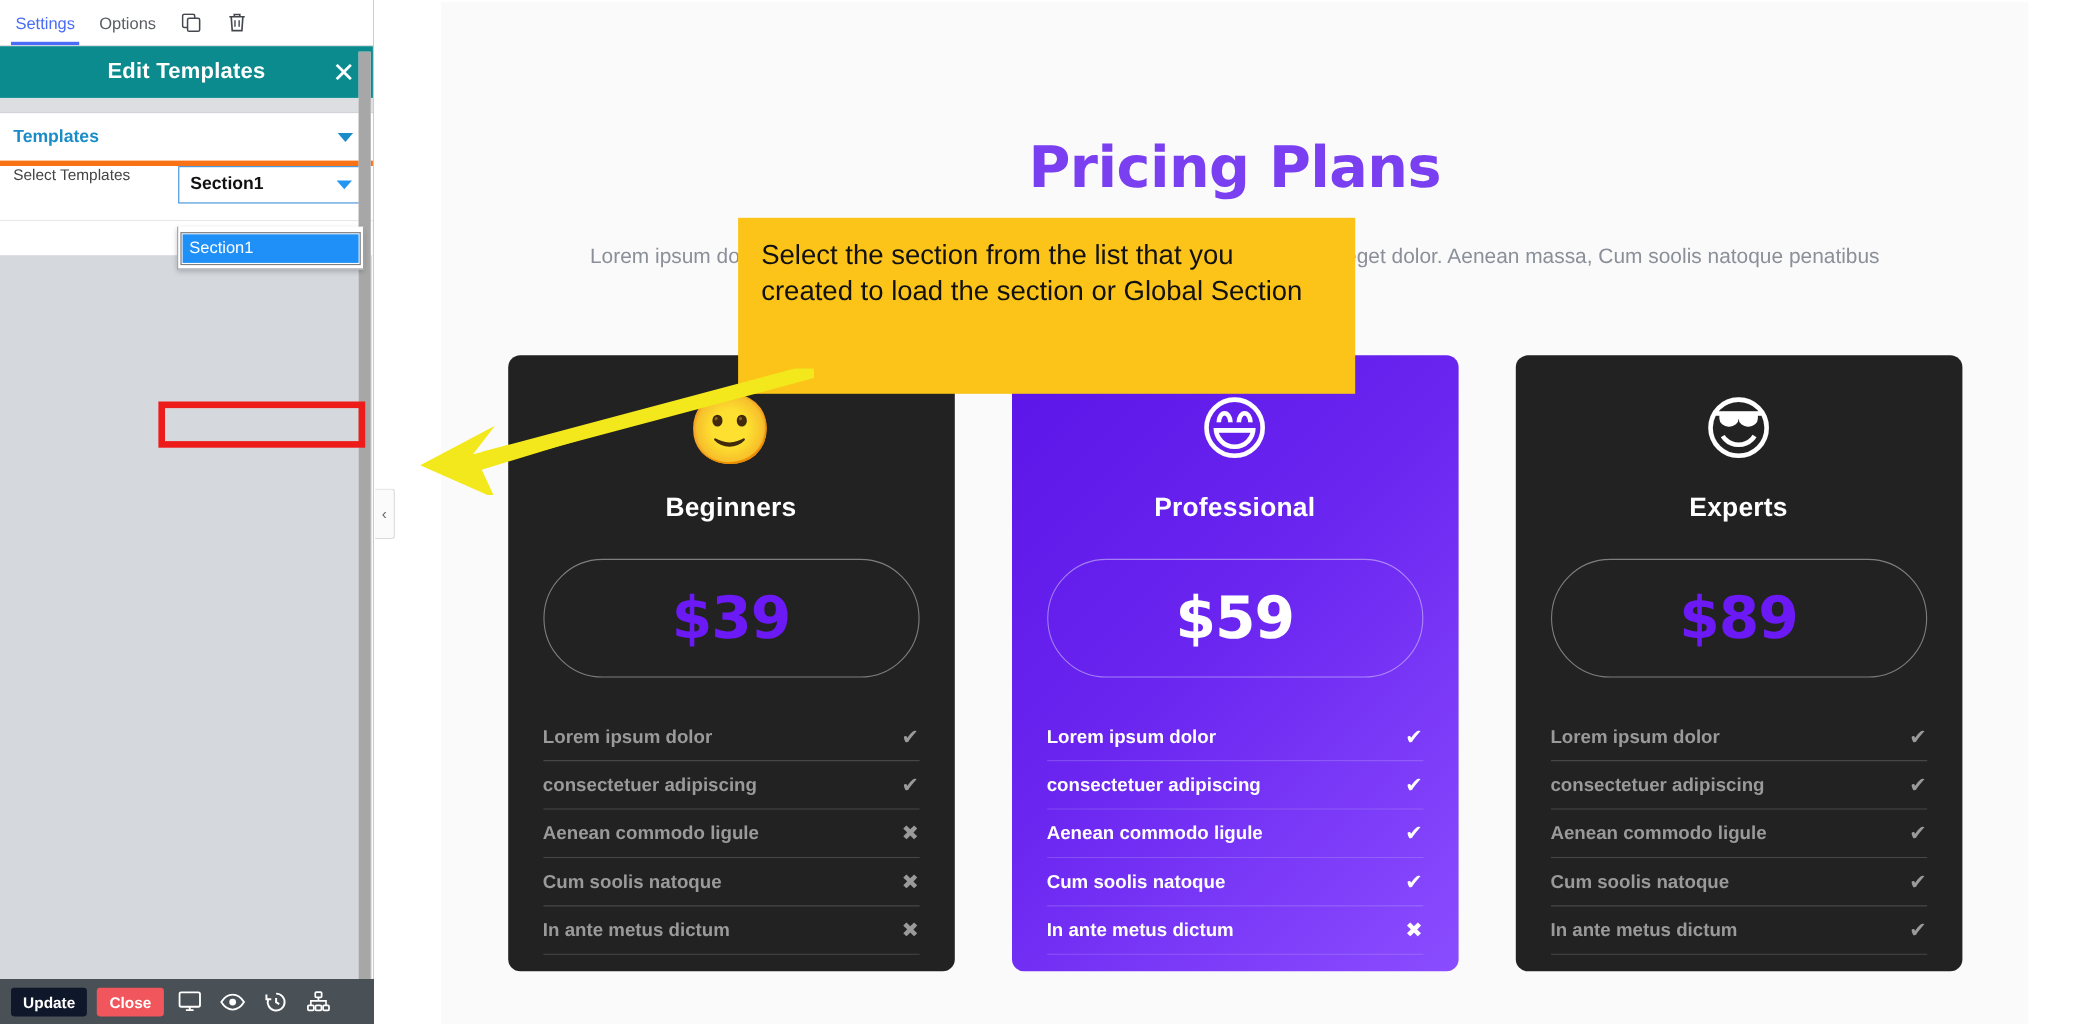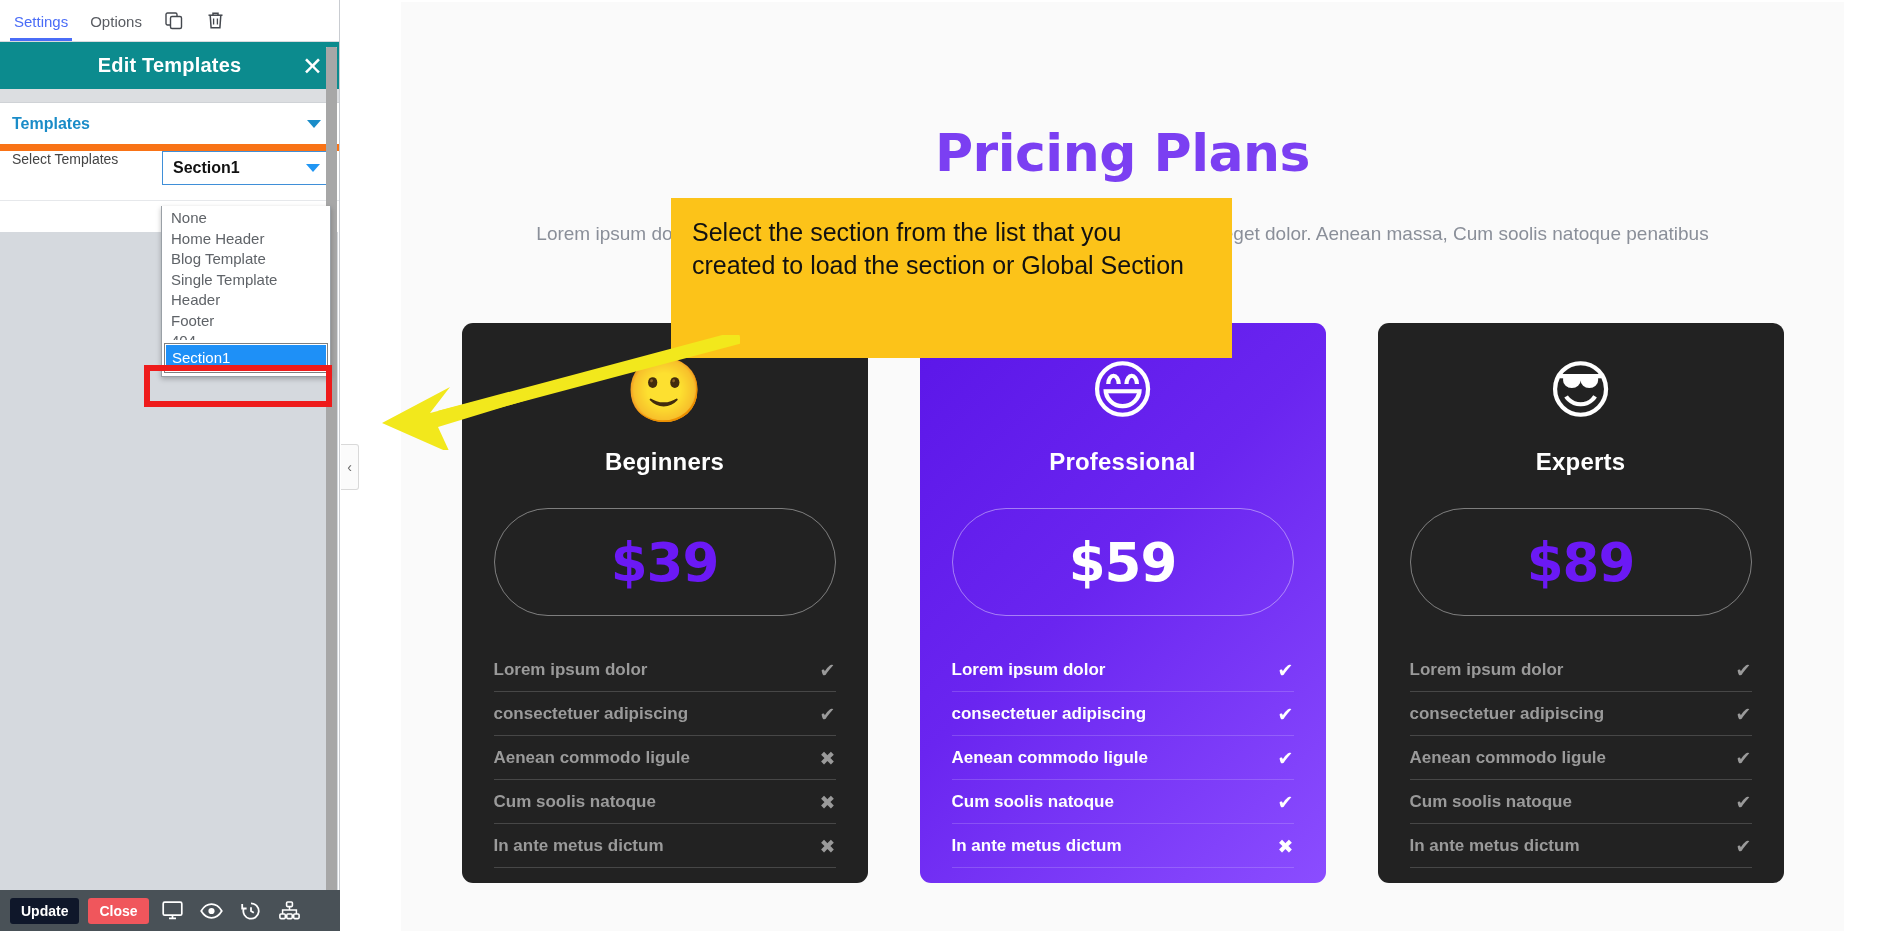--- a/index.html
+++ b/index.html
@@ -54,21 +54,21 @@
     width: 24px; height: 26px; cursor: pointer;
     display: flex; align-items: center; justify-content: center;
   }
 
   #panel-subbar {
     height: 14px; background: #dcdee1;
     border-bottom: 1px solid #cfd2d6;
   }
 
   #templates-accordion {
-    height: 48px; border-bottom: 7px solid #f97316;
+    height: 48px; border-bottom: 5px solid #f97316;
     display: flex; align-items: center; justify-content: space-between;
     padding: 0 18px 0 12px; background: #fff; cursor: pointer;
   }
   #templates-accordion-label {
     color: #1a8cc8; font-size: 16px; font-weight: bold;
   }
   .caret-down {
     width: 0; height: 0;
     border-left: 7px solid transparent;
     border-right: 7px solid transparent;
@@ -461,26 +461,17 @@
         <rect x="0.9" y="13" width="5.4" height="4.6" rx="1" fill="none" stroke="#fff" stroke-width="1.6"></rect>
         <rect x="7.8" y="13" width="5.4" height="4.6" rx="1" fill="none" stroke="#fff" stroke-width="1.6"></rect>
         <rect x="14.7" y="13" width="5.4" height="4.6" rx="1" fill="none" stroke="#fff" stroke-width="1.6"></rect>
         <path d="M10.5 5.6v3.3M3.6 13V8.9h13.8V13" fill="none" stroke="#fff" stroke-width="1.5"></path>
       </svg>
     </div>
   </div>
 </div>
 
 <div id="dropdown-list">
-  <div id="dd-clip">
-      <div class="dd-option">None</div>
-      <div class="dd-option">Home Header</div>
-      <div class="dd-option">Blog Template</div>
-      <div class="dd-option">Single Template</div>
-      <div class="dd-option">Header</div>
-      <div class="dd-option">Footer</div>
-      <div class="dd-option">404</div>
-    </div>
   <div id="dd-highlight-wrap">
     <div class="dd-option selected">Section1</div>
   </div>
 </div>
 <div id="red-annotation"></div>
 
 </body></html>

